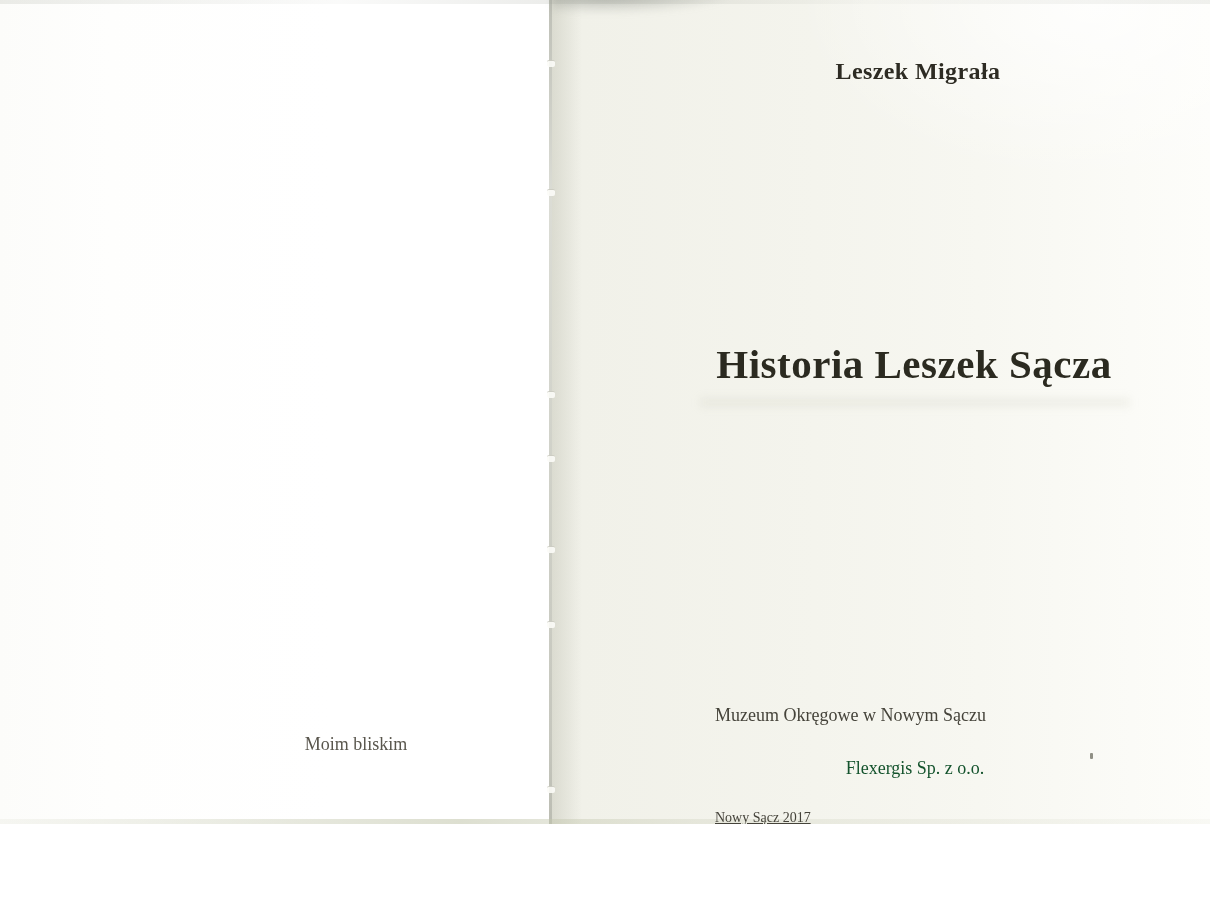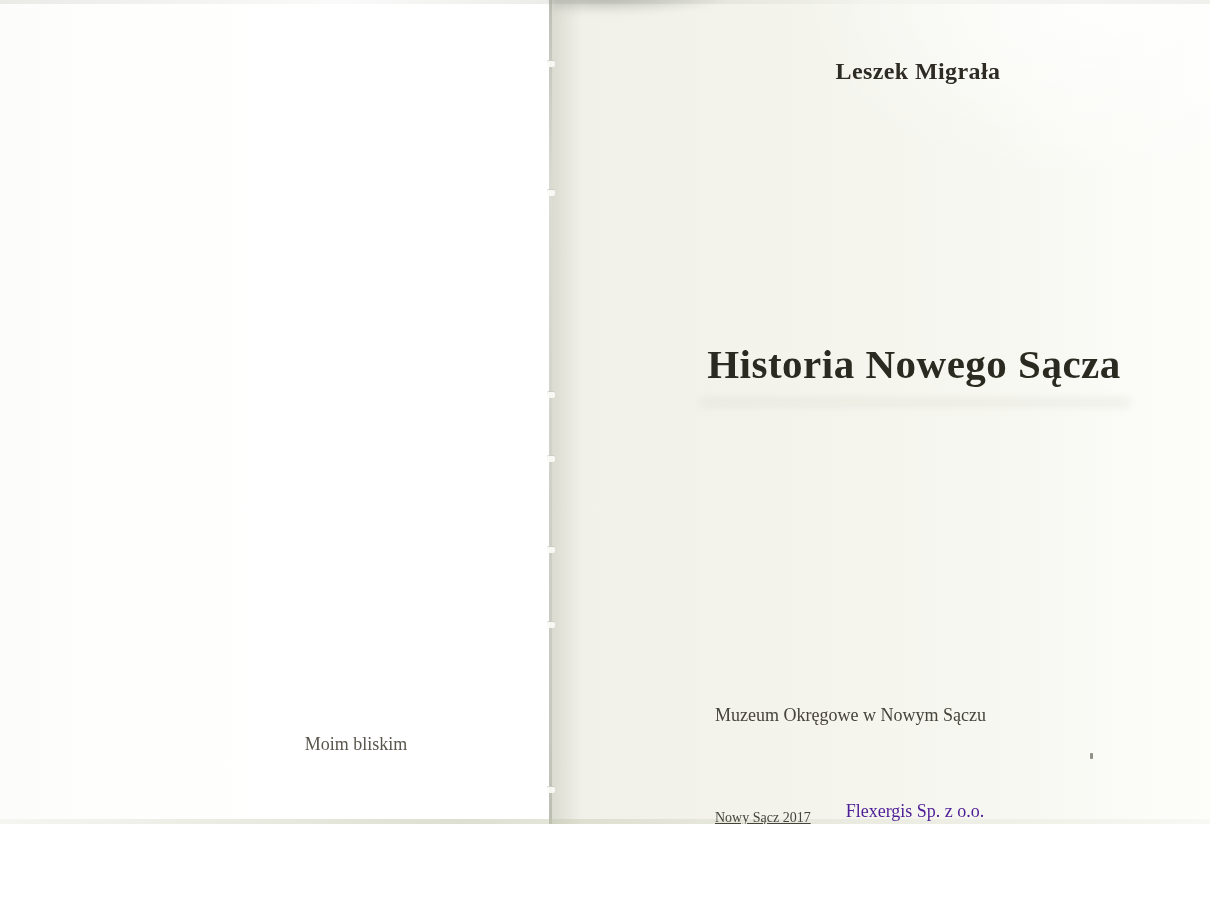--- a/index.html
+++ b/index.html
@@ -101,22 +101,21 @@
   .publisher-1 {
     position:absolute; left:715px; top:703px; width:400px;
     text-align:left;
     font-size:18px; line-height:24px;
     color:#45433a;
   }
   .publisher-2 {
     position:absolute; left:715px; top:756px; width:400px;
     text-align:center;
     font-size:18px; line-height:24px;
-    color:#4c1d95;
-    margin-top:43px;
+    color:#14532d;
   }
   .imprint {
     position:absolute; left:715px; top:806px; width:400px;
     text-align:left;
     font-size:14px; line-height:24px;
     color:#45433a;
     text-decoration:underline;
   }
   .dedication {
     position:absolute; left:246px; top:730px; width:220px;
@@ -155,21 +154,21 @@
   <div class="stitch" style="top:786px"></div>
   <div class="stitch" style="top:880px"></div>
 
   <div class="edge-top"></div>
   <div class="edge-bottom"></div>
   <div class="speck"></div>
 
   <div class="author">Leszek Migrała</div>
 
   <div class="title-ghost"></div>
-  <div class="title">Historia Nowego Sącza</div>
+  <div class="title">Historia Leszek Sącza</div>
 
   <div class="publisher-1">Muzeum Okręgowe w Nowym Sączu</div>
 
   <div class="publisher-2">Flexergis Sp. z o.o.</div>
 
   <div class="imprint">Nowy Sącz 2017</div>
 
   <div class="dedication">Moim bliskim</div>
 
 </div>

